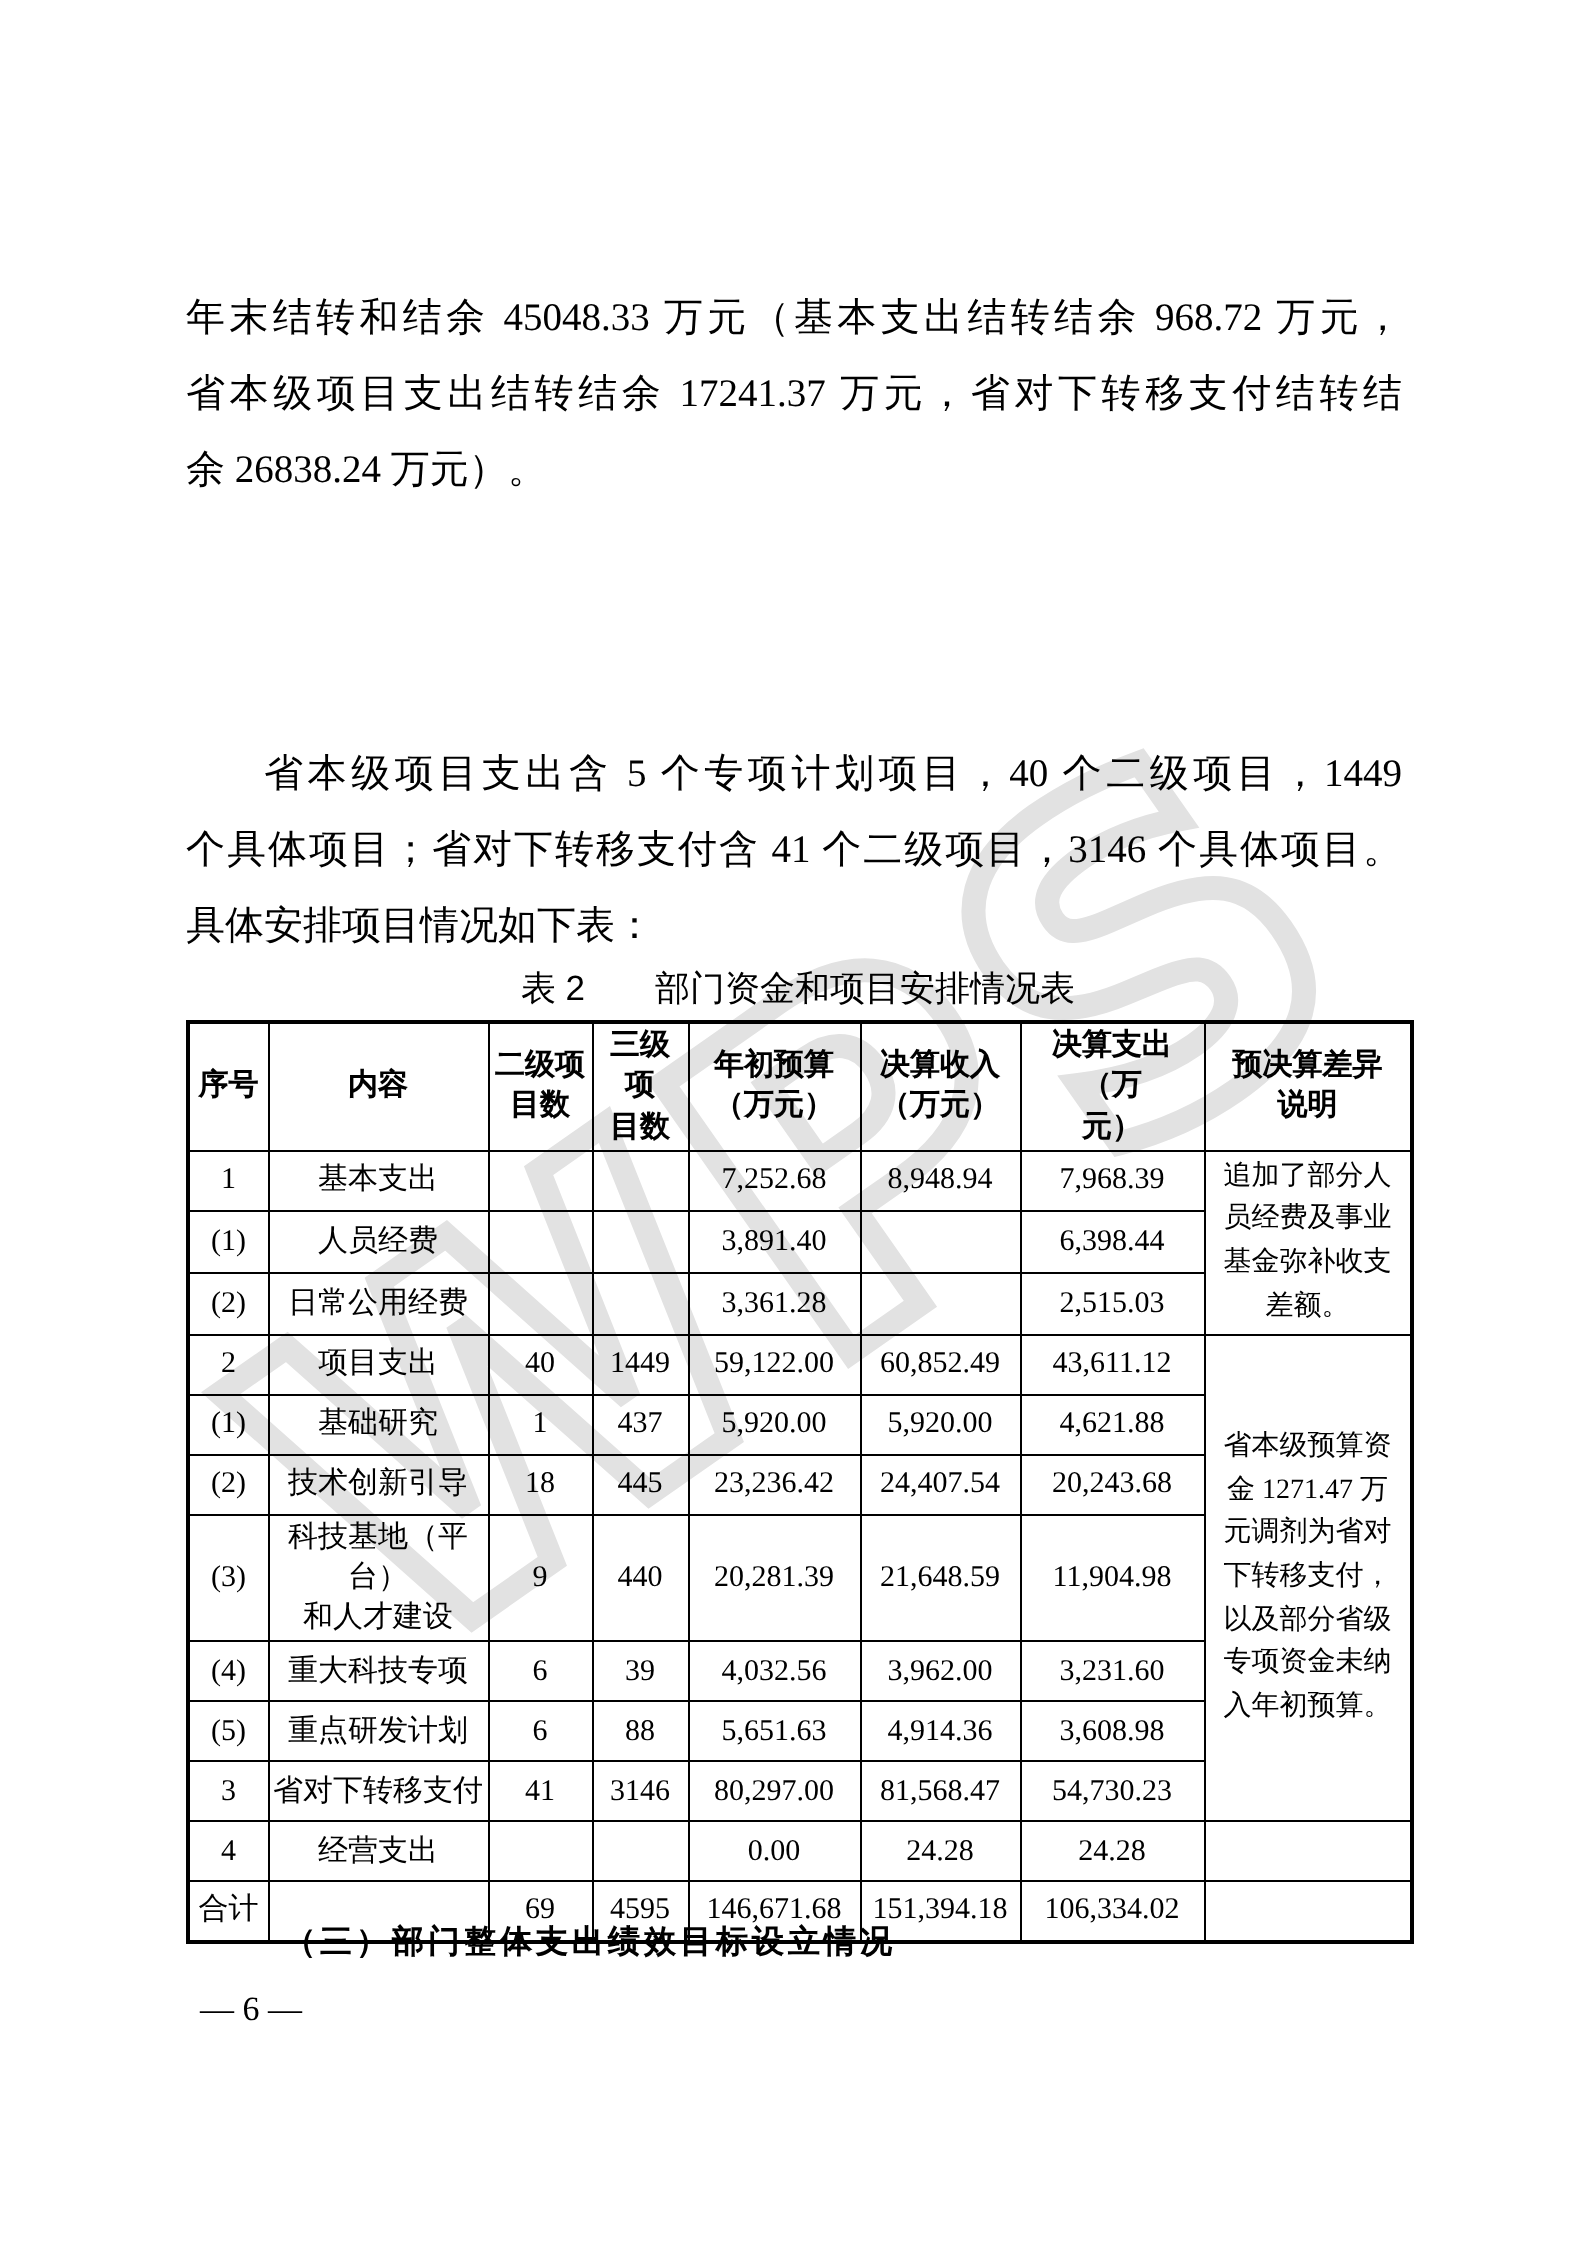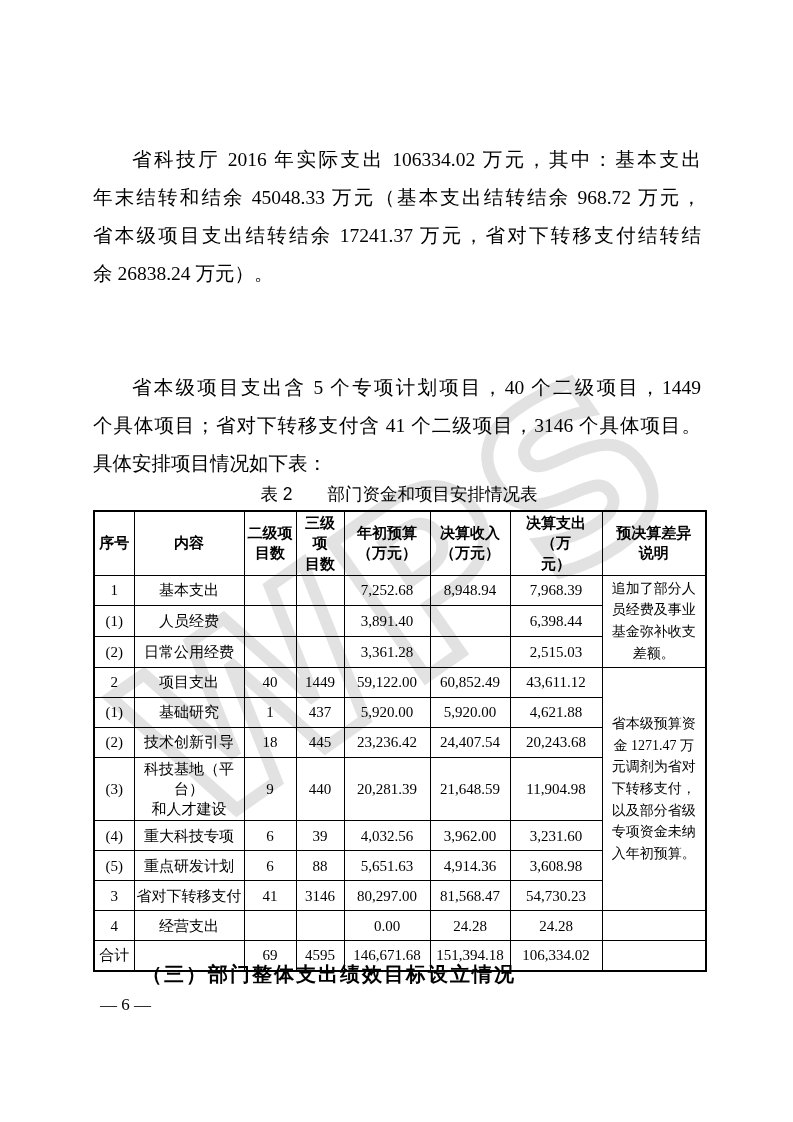--- a/index.html
+++ b/index.html
@@ -93,42 +93,41 @@
   .t td.note {
     font-size: 14px;
     line-height: 1.55;
     padding: 2px 5px;
   }
 
   
   .section-heading {
     position: absolute;
     left: 142px; top: 961px;
-    font-size: 20px;
+    font-size: 16px;
     font-weight: bold;
     letter-spacing: 2px;
     text-align: right;
   }
   .page-number {
     position: absolute;
     left: 100px; top: 995px;
     font-size: 17px;
   }
 </style>
 </head>
 <body>
 
 <div class="page">
 
   <div class="watermark" style="-webkit-text-stroke: 12px rgb(226, 226, 226);">WPS</div>
 
   <div class="content">
 
     <div class="para p1">
-      <div class="bl indent">省科技厅 2016 年实际支出 106334.02 万元，其中：基本支出</div>
       <div class="bl">年末结转和结余 45048.33 万元（基本支出结转结余 968.72 万元，</div>
       <div class="bl">省本级项目支出结转结余 17241.37 万元，省对下转移支付结转结</div>
       <div class="bl short">余 26838.24 万元）。</div>
     </div>
 
     <div class="para p2">
       <div class="bl indent">省本级项目支出含 5 个专项计划项目，40 个二级项目，1449</div>
       <div class="bl">个具体项目；省对下转移支付含 41 个二级项目，3146 个具体项目。</div>
       <div class="bl short">具体安排项目情况如下表：</div>
     </div>

